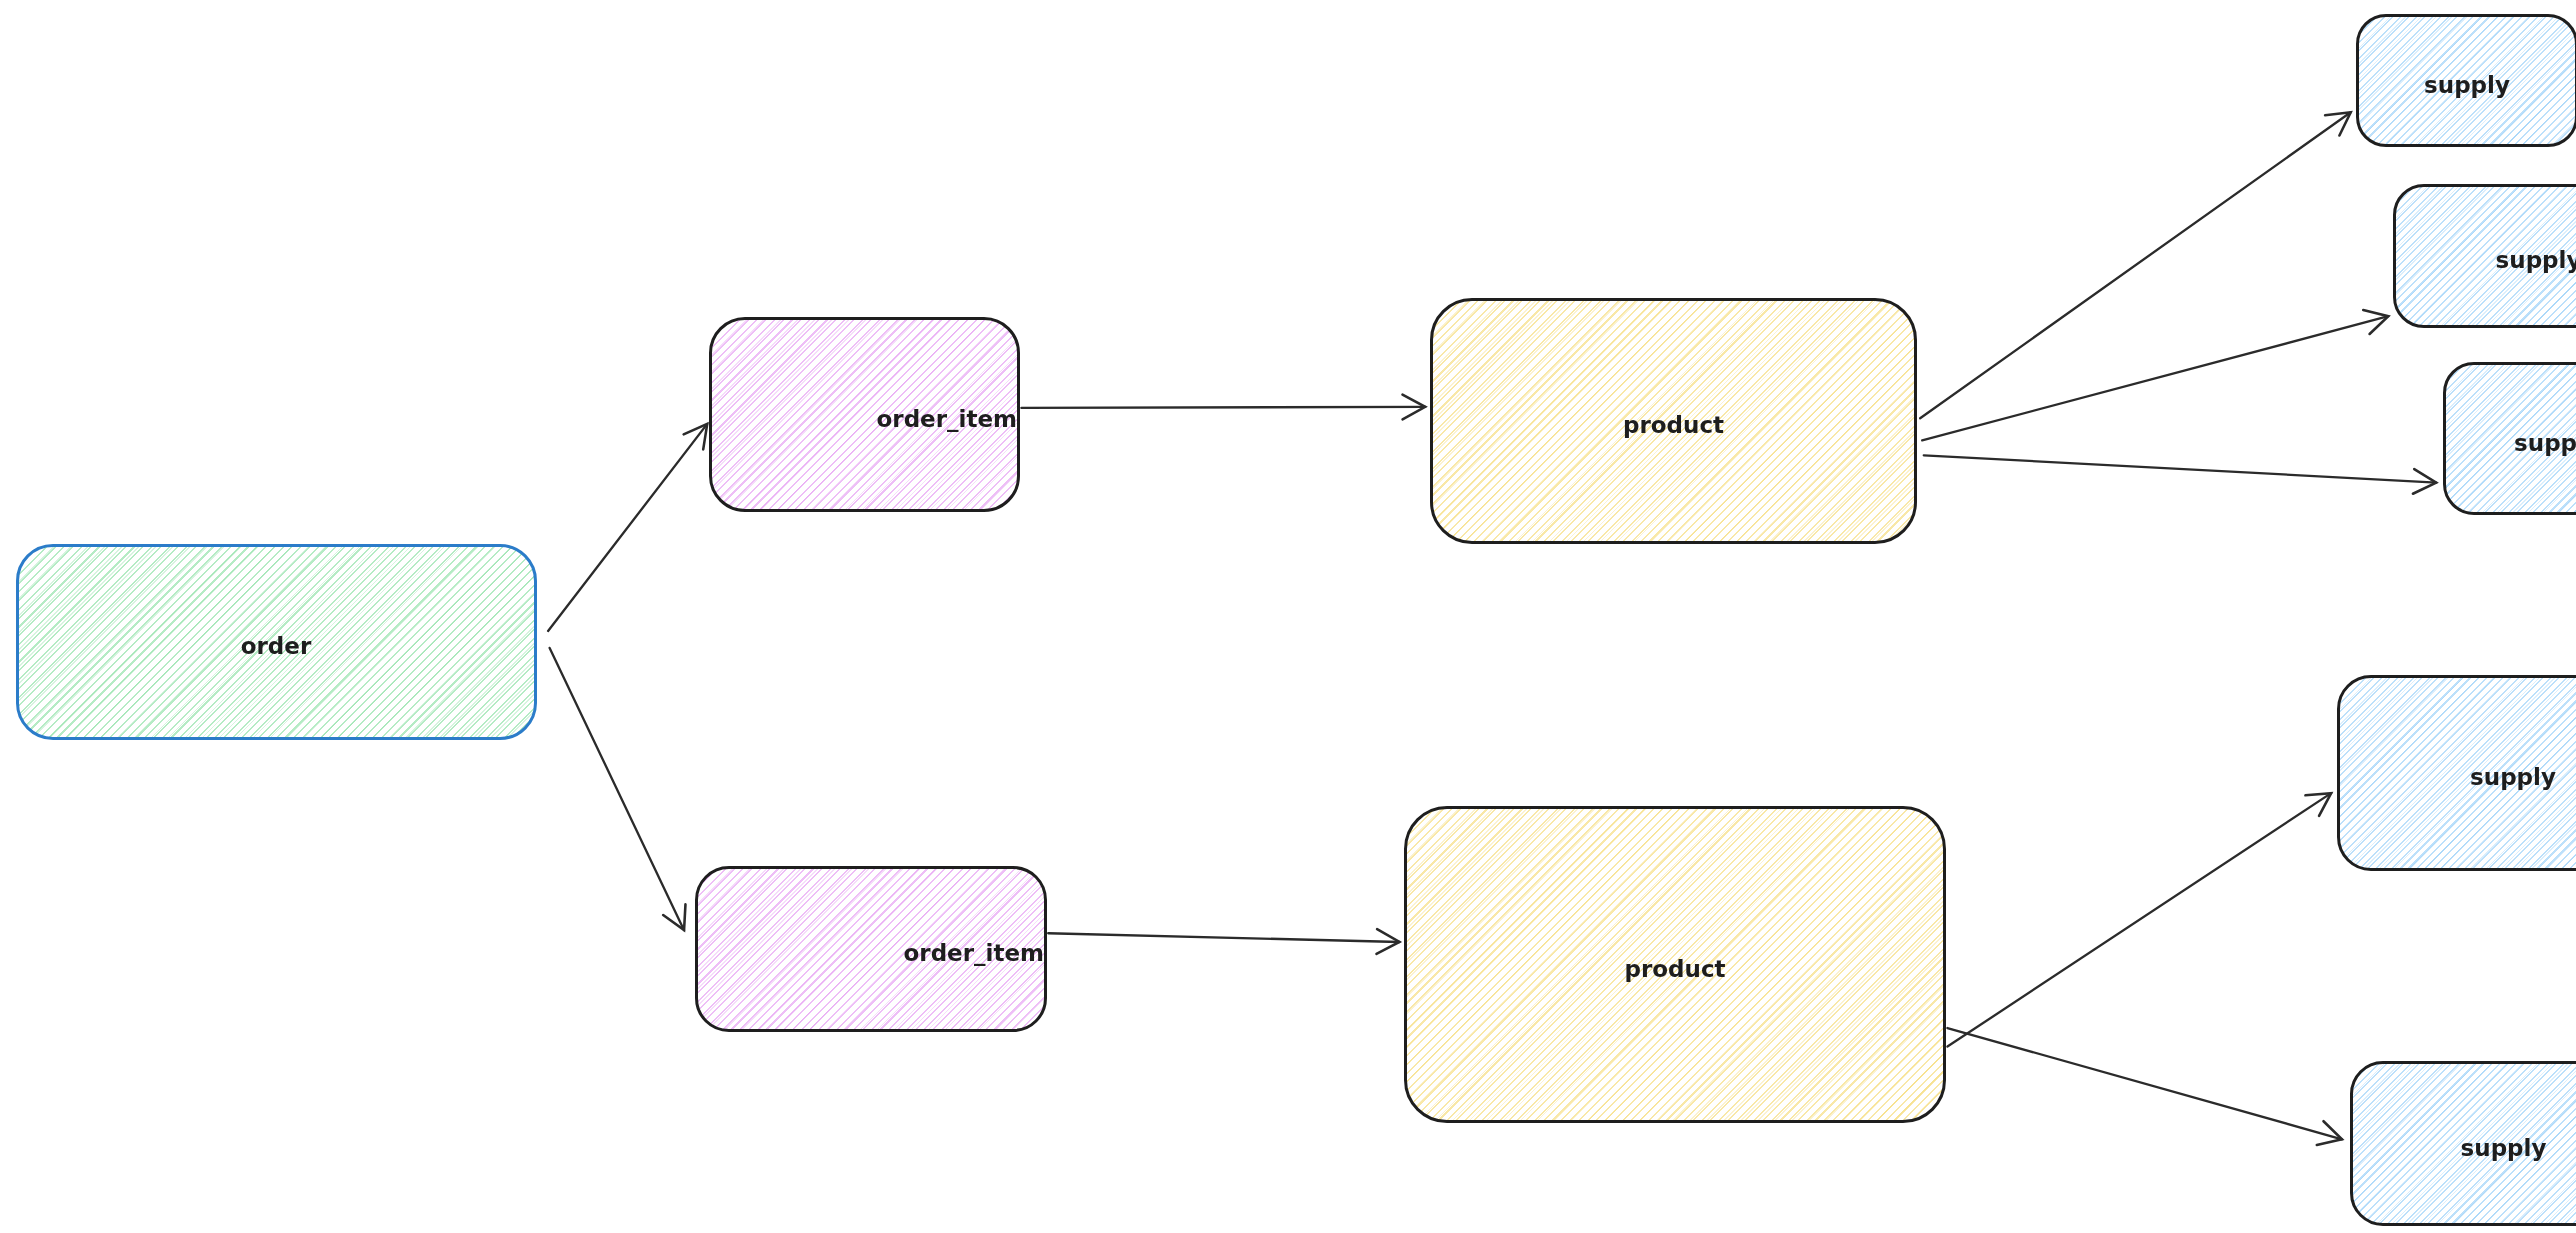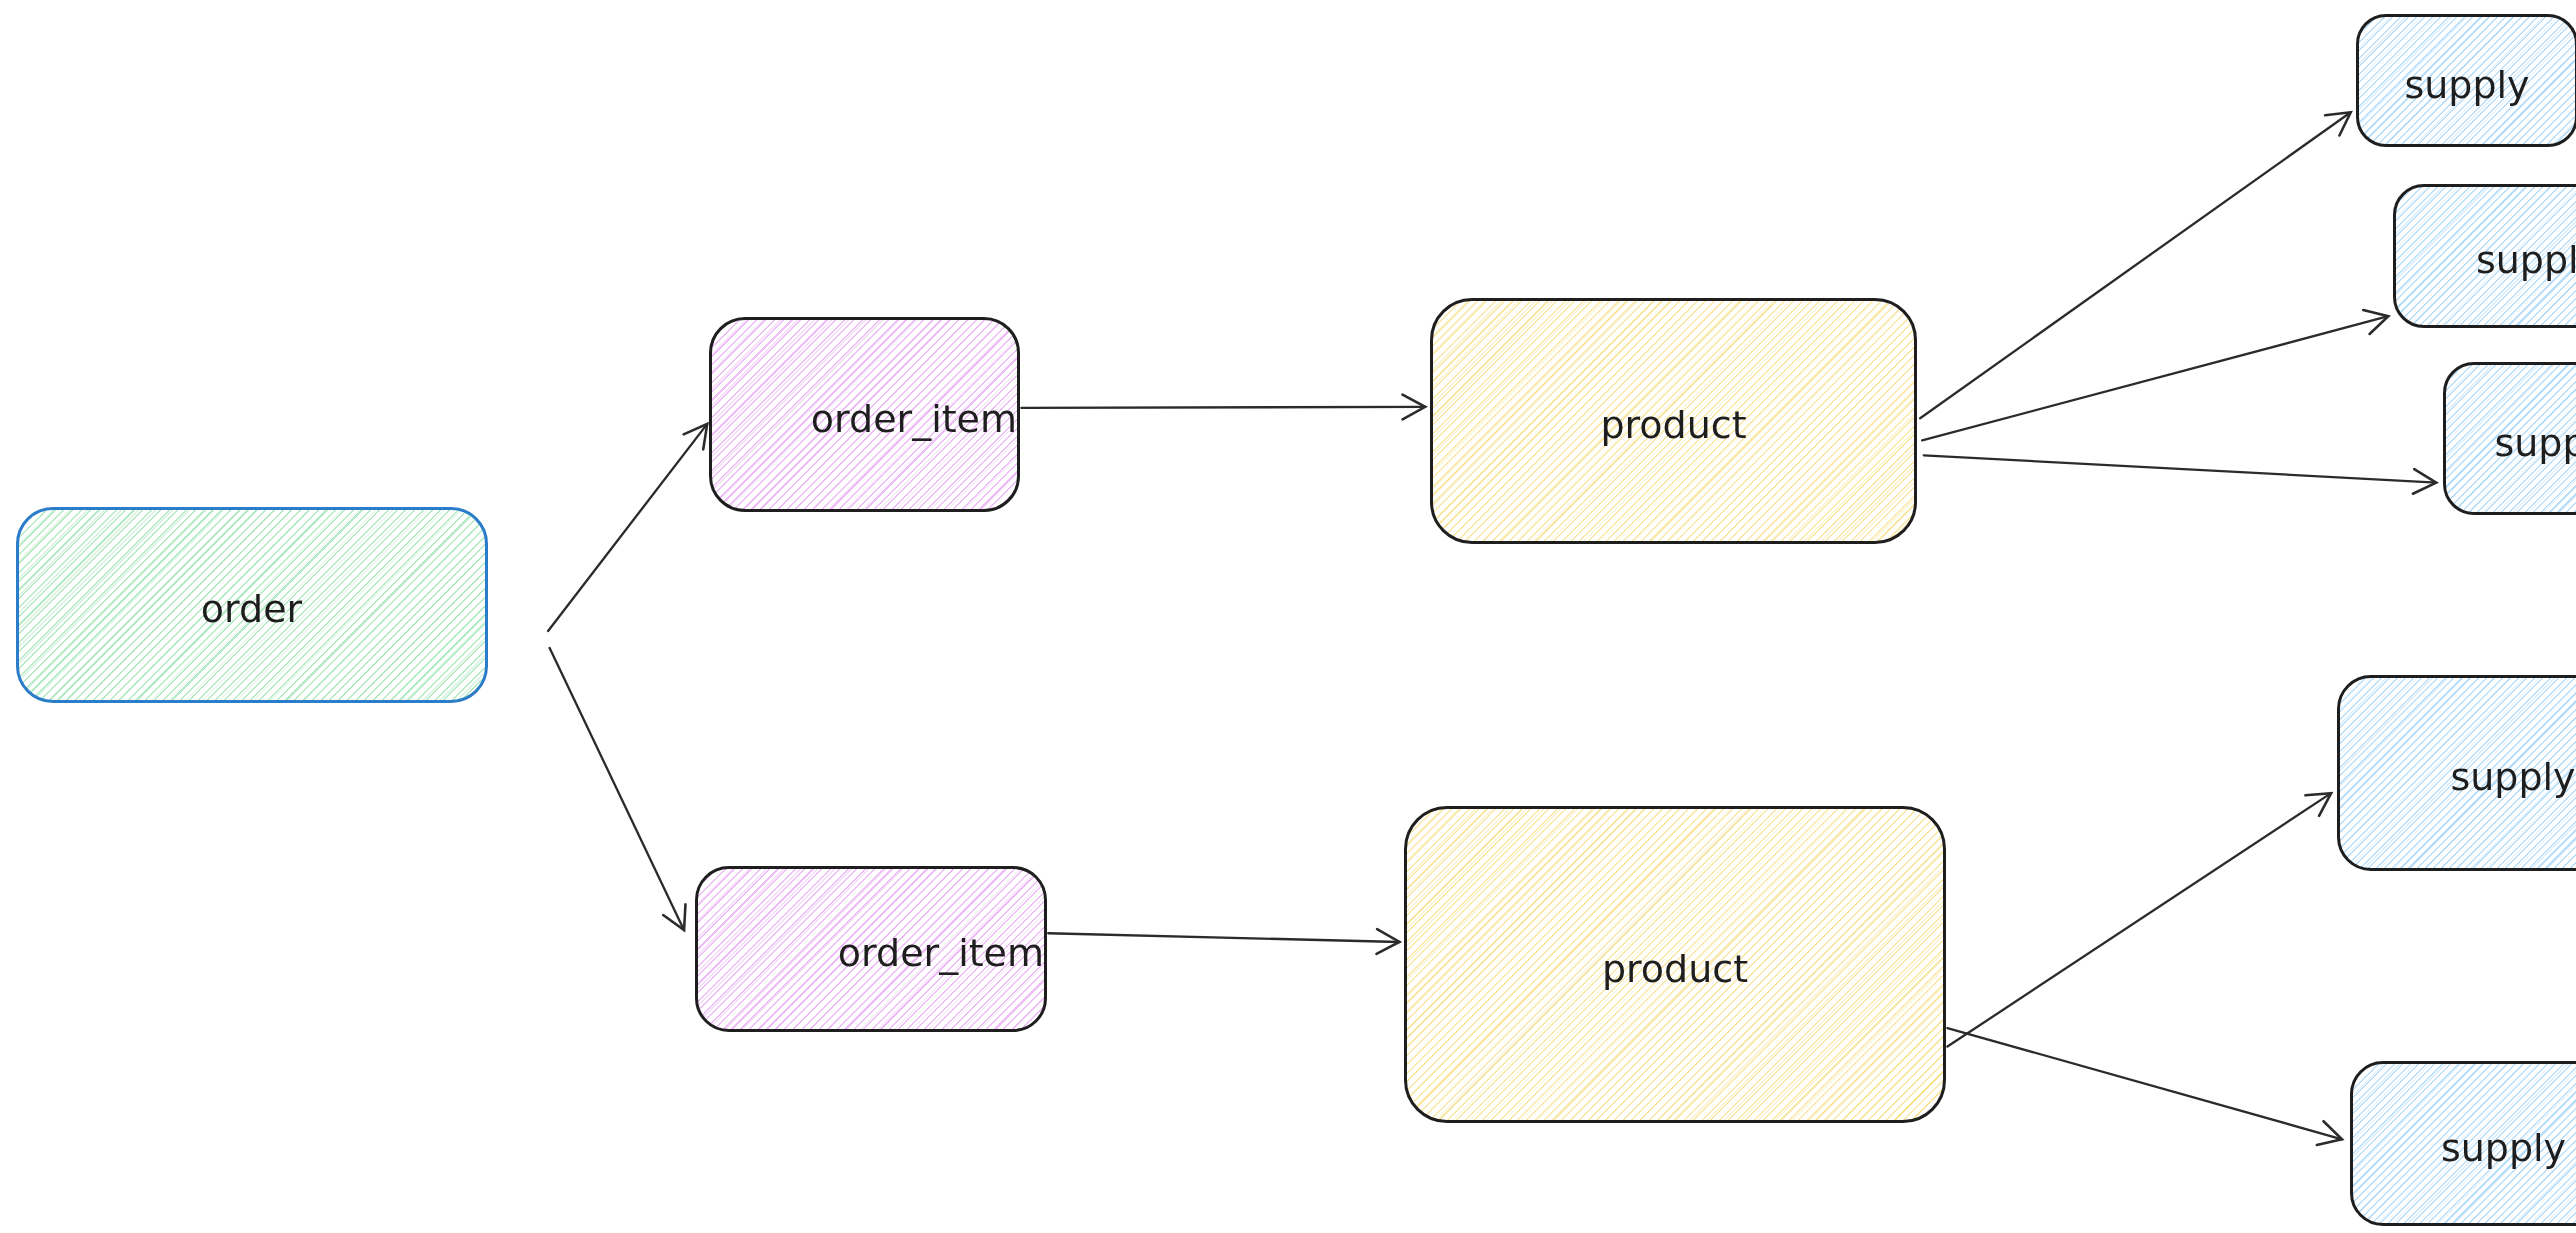--- a/index.html
+++ b/index.html
@@ -20,22 +20,22 @@
     box-sizing: border-box;
     display: flex;
     align-items: center;
     justify-content: center;
     border: 3.1px solid #1e1e1e;
     border-radius: 35px;
     background-color: #ffffff;
   }
   .node .label {
     color: #1e1e1e;
-    font-size: 38px;
-    font-weight: normal;
+    font-size: 23px;
+    font-weight: bold;
     letter-spacing: 0px;
     white-space: nowrap;
     user-select: none;
     margin-top: 8px;
   }
   
   .fill-green {
     border-color: #2b7cc9; 
     background-image:
       repeating-linear-gradient(135deg, rgba(121,219,149,0.55) 0px, rgba(121,219,149,0.55) 1.5px, transparent 1.5px, transparent 6.2px),
@@ -87,21 +87,21 @@
     <line x1="1066" y1="1258" x2="1327" y2="1806" marker-end="url(#arrowhead)"></line>
     <line x1="1982" y1="792" x2="2766" y2="790" marker-end="url(#arrowhead)"></line>
     <line x1="2034" y1="1812" x2="2716" y2="1829" marker-end="url(#arrowhead)"></line>
     <line x1="3727" y1="812" x2="4563" y2="218" marker-end="url(#arrowhead)"></line>
     <line x1="3731" y1="855" x2="4636" y2="614" marker-end="url(#arrowhead)"></line>
     <line x1="3734" y1="884" x2="4729" y2="937" marker-end="url(#arrowhead)"></line>
     <line x1="3780" y1="2032" x2="4525" y2="1540" marker-end="url(#arrowhead)"></line>
     <line x1="3780" y1="1996" x2="4546" y2="2212" marker-end="url(#arrowhead)"></line>
   </svg>
 
-  <div class="node fill-green" style="left:15.5px; top:507px; width:472px; height:196px; border-radius:37px;">
+  <div class="node fill-green" style="left:15.5px; top:544px; width:521px; height:196px; border-radius:37px;">
     <span class="label">order</span>
   </div>
 
   <div class="node fill-violet" style="left:709px; top:317px; width:311px; height:195px; border-radius:36px;">
     <span class="label">order_item</span>
   </div>
 
   <div class="node fill-violet" style="left:695px; top:866px; width:352px; height:166px; border-radius:34px;">
     <span class="label">order_item</span>
   </div>

